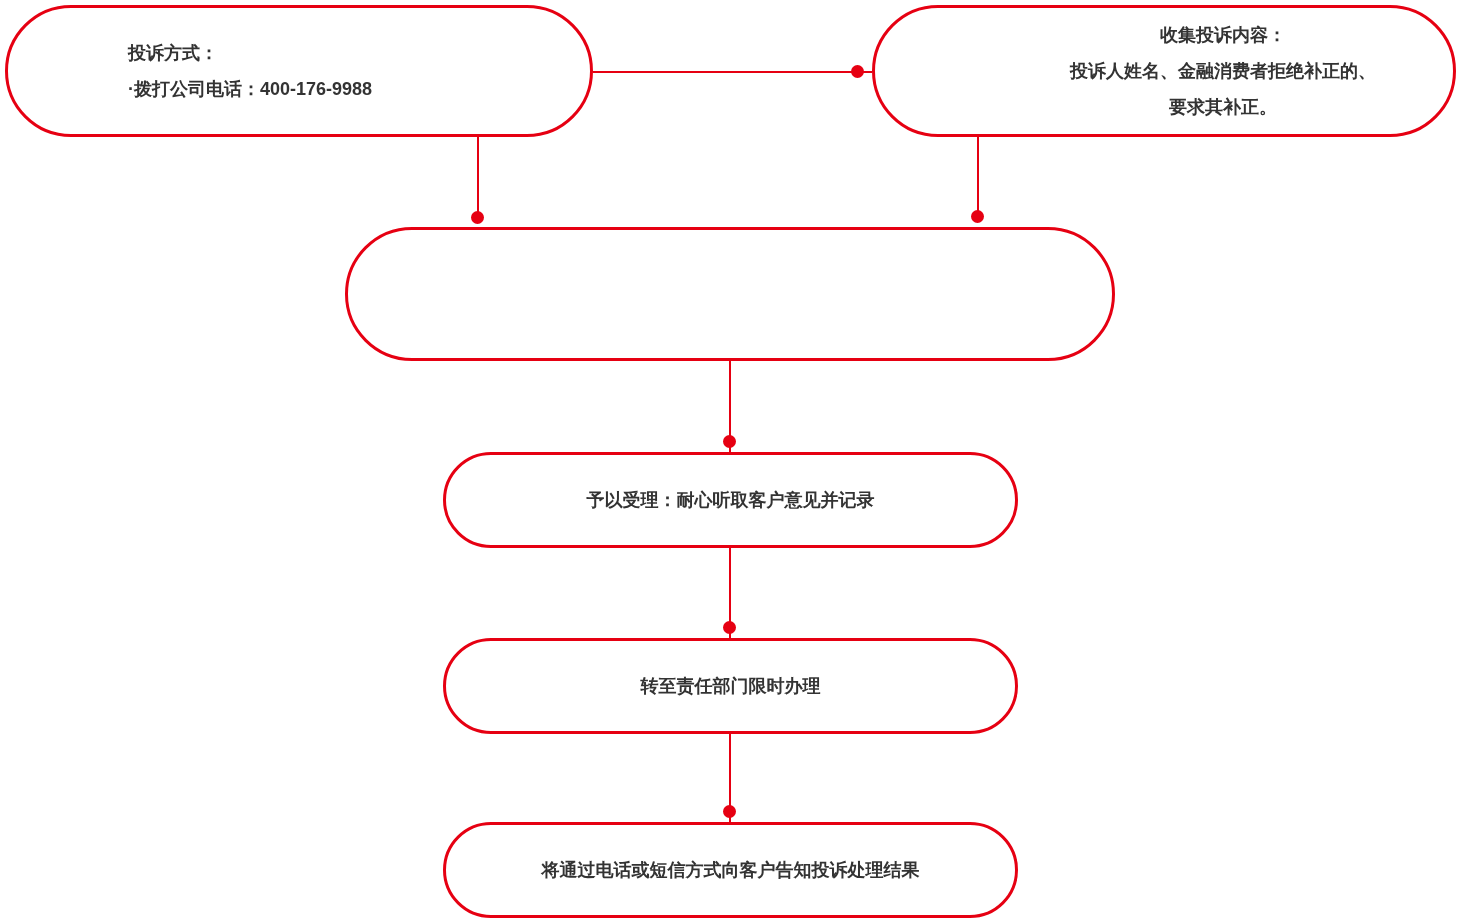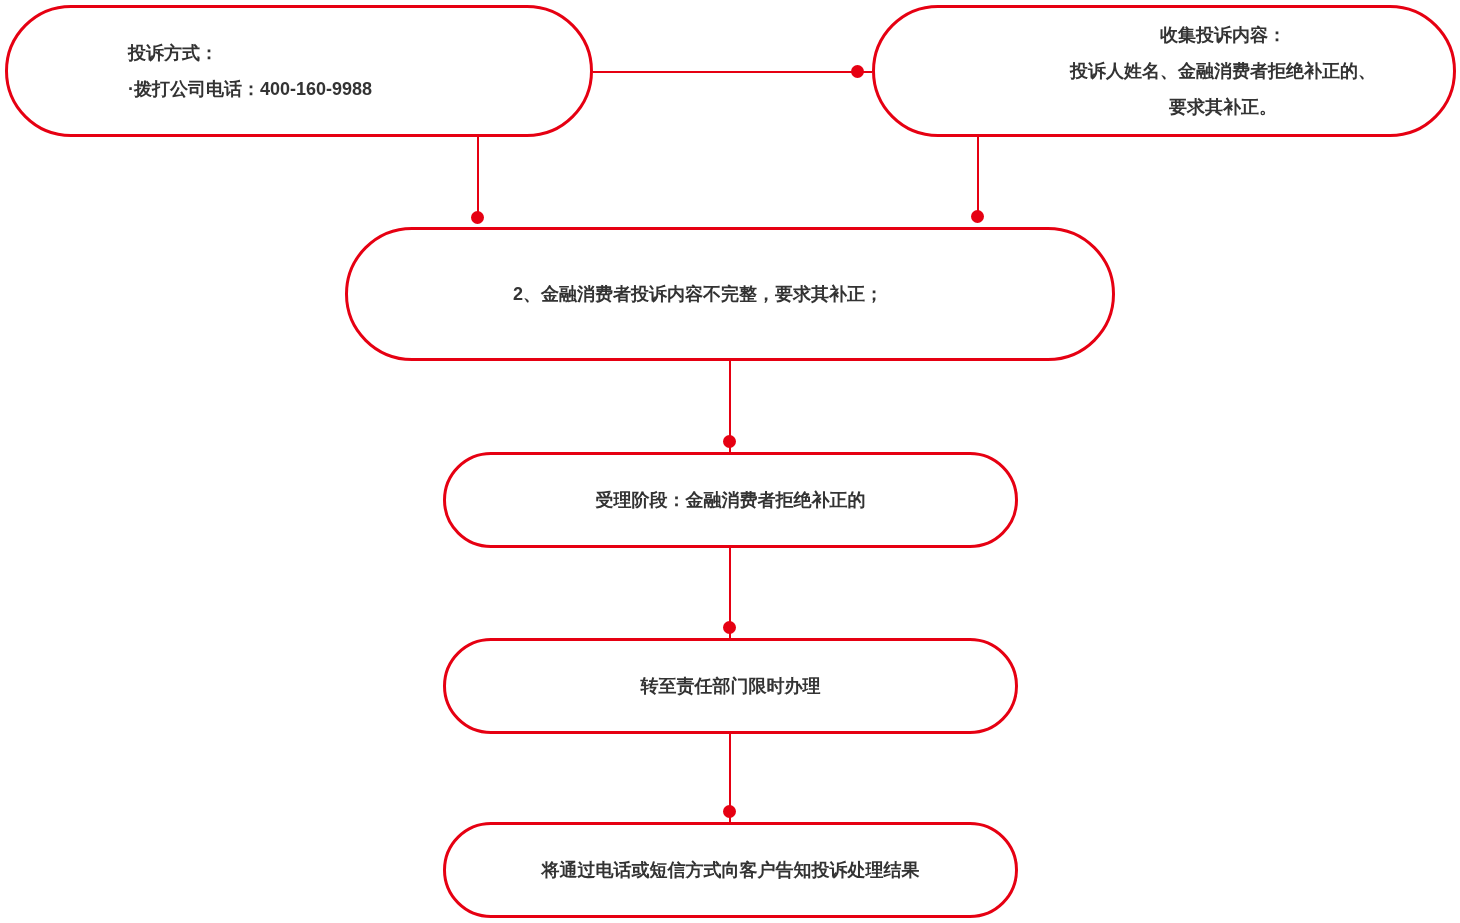--- a/index.html
+++ b/index.html
@@ -79,35 +79,34 @@
 
   <div class="dot dot-h"></div>
   <div class="dot dot-vl"></div>
   <div class="dot dot-vr"></div>
   <div class="dot dot-v1"></div>
   <div class="dot dot-v2"></div>
   <div class="dot dot-v3"></div>
 
   <div class="node node-tl">
     <span class="tline">投诉方式：</span>
-    <span class="tline">·拨打公司电话：400-160-9988</span>
+    <span class="tline">·拨打公司电话：400-176-9988</span>
   </div>
 
   <div class="node node-tr">
     <span class="tline">收集投诉内容：</span>
     <span class="tline">投诉人姓名、金融消费者拒绝补正的、</span>
     <span class="tline">要求其补正。</span>
   </div>
 
   <div class="node node-c">
-    <span class="tline">2、金融消费者投诉内容不完整，要求其补正；</span>
   </div>
 
   <div class="node node-s node-s4">
-    <span class="tline">受理阶段：金融消费者拒绝补正的</span>
+    <span class="tline">予以受理：耐心听取客户意见并记录</span>
   </div>
 
   <div class="node node-s node-s5">
     <span class="tline">转至责任部门限时办理</span>
   </div>
 
   <div class="node node-s node-s6">
     <span class="tline">将通过电话或短信方式向客户告知投诉处理结果</span>
   </div>
 

